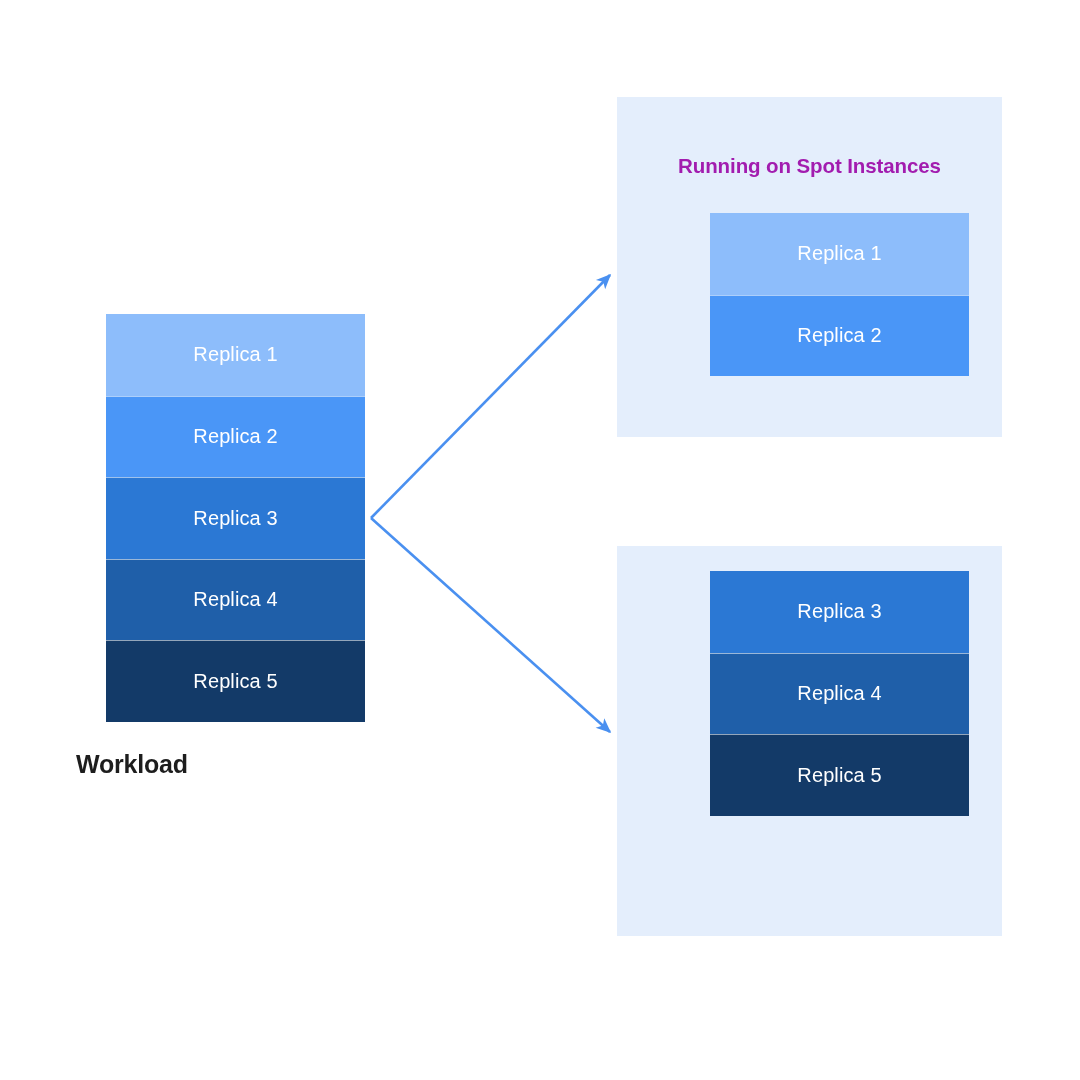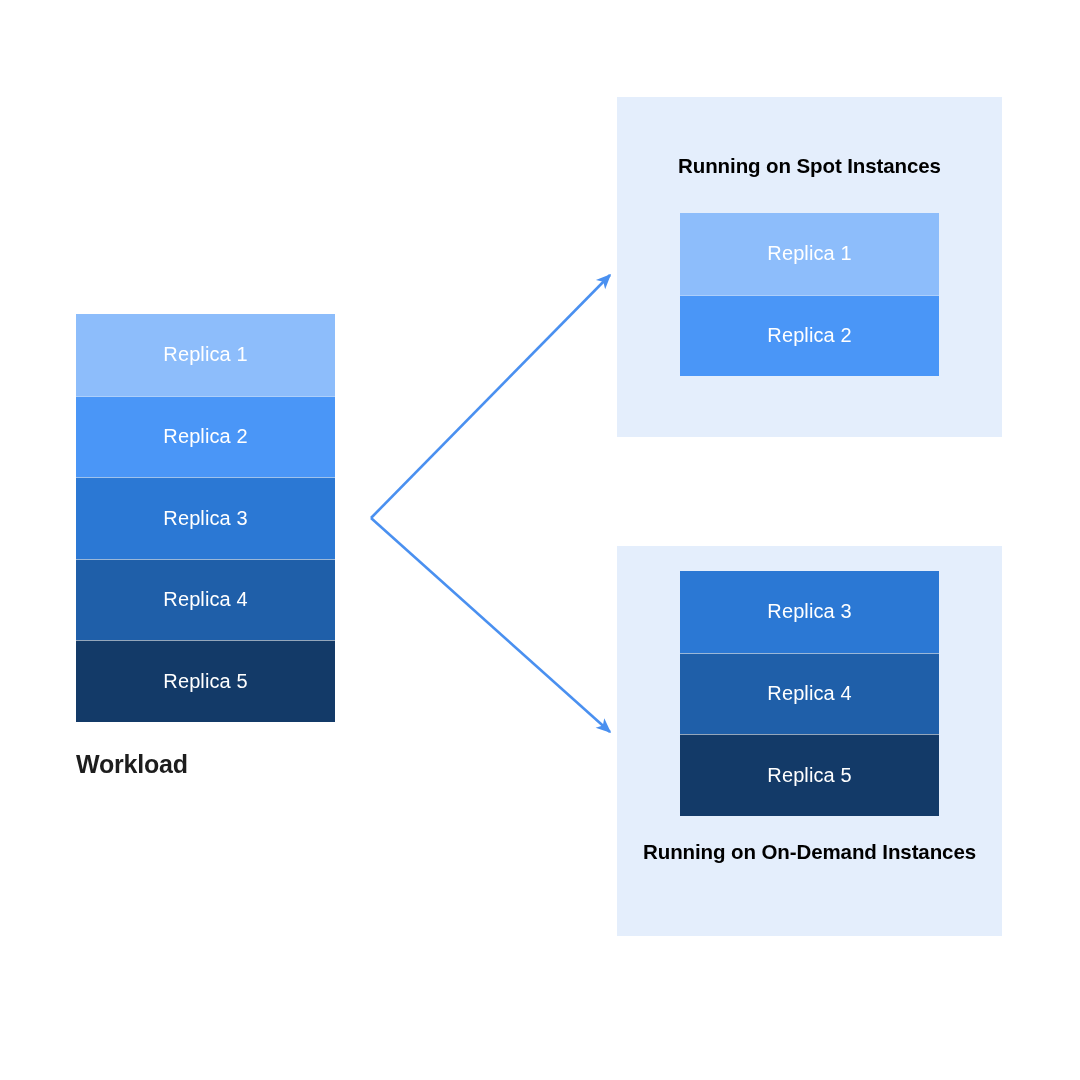--- a/index.html
+++ b/index.html
@@ -52,21 +52,21 @@
     left: 617px;
     top: 546px;
     width: 385px;
     height: 390px;
     justify-content: flex-start;
   }
 
   .panel-title {
     font-size: 20.5px;
     font-weight: bold;
-    color: #000000;
+    color: #a21caf;
     letter-spacing: -0.1px;
     white-space: nowrap;
     text-align: center;
   }
   #panel-spot .panel-title { margin-top: 57px; }
   #panel-ondemand .panel-title { margin-top: 28px; }
 
   
   .replica-stack {
     display: flex;
@@ -86,20 +86,21 @@
     height: 81.5px;
     display: flex;
     align-items: center;
     justify-content: center;
     color: #ffffff;
     font-size: 20px;
     font-weight: 400;
     letter-spacing: 0.1px;
     box-sizing: border-box;
     border-top: 1px solid rgba(255,255,255,0.55);
+    margin-left: 30px;
   }
   .replica-block:first-child { border-top: none; }
 
   
   #workload-caption {
     position: absolute;
     left: 76px;
     top: 750px;
     width: 259px;
     font-size: 25px;
@@ -160,16 +161,15 @@
       <div class="replica-block" style="background: rgb(43, 120, 212);">
         <span>Replica 3</span>
       </div>
       <div class="replica-block" style="background: rgb(31, 95, 169);">
         <span>Replica 4</span>
       </div>
       <div class="replica-block" style="background: rgb(19, 58, 104);">
         <span>Replica 5</span>
       </div>
     </div>
-    <div class="panel-title" style="margin-top:24px;">Running on On-Demand Instances</div>
   </div>
 
 </div>
 
 </body></html>

